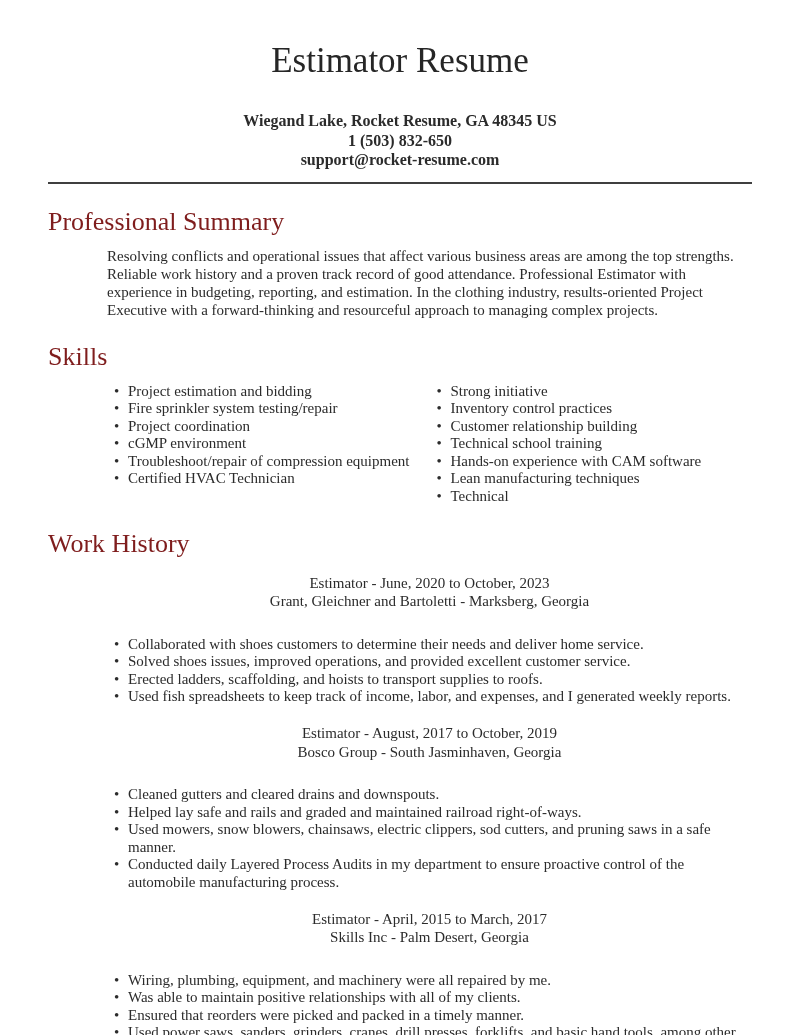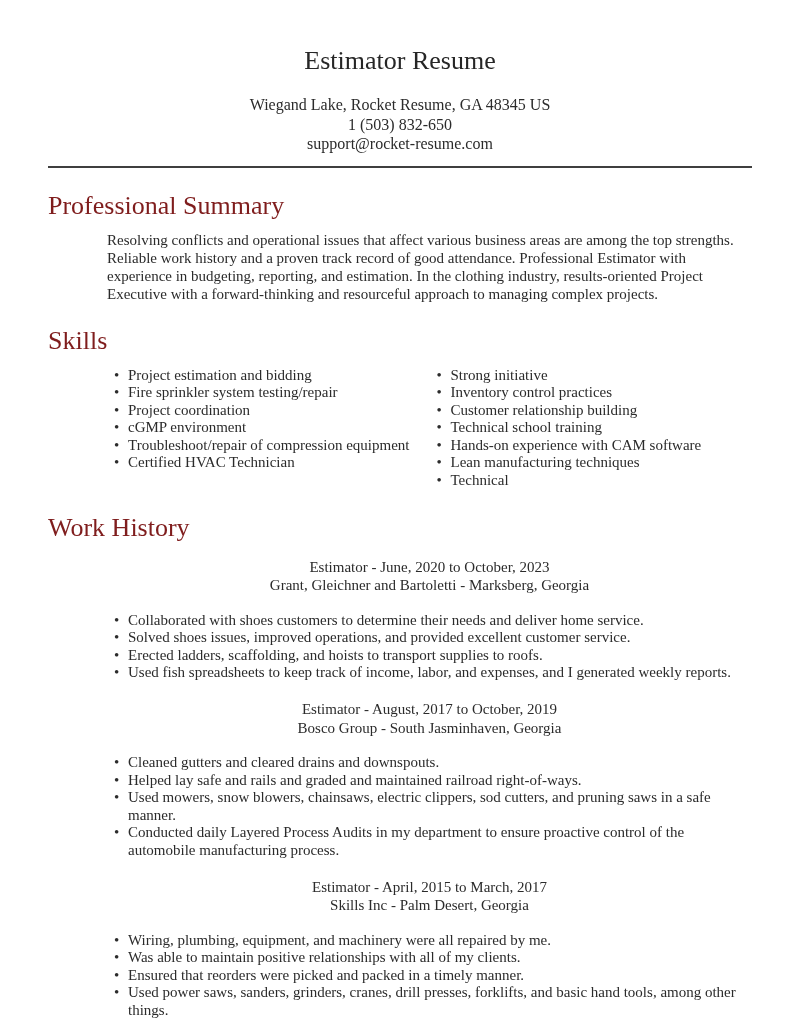--- a/index.html
+++ b/index.html
@@ -9,22 +9,22 @@
     height: 1035px;
     overflow: hidden;
     color: #2b2b2b;
     font-family: "Liberation Serif", "DejaVu Serif", serif;
     font-size: 15px;
   }
   .page { padding: 0 48px; }
 
   
   .header { text-align: center; padding-top: 40px; }
-  .title { font-size: 26px; line-height: 42px; font-weight: normal; color: #262626; }
-  .contact { margin-top: 13px; font-size: 16px; line-height: 19.5px; color: #2b2b2b; }
+  .title { font-size: 35px; line-height: 42px; font-weight: normal; color: #262626; }
+  .contact { margin-top: 29px; font-size: 16px; line-height: 19.5px; color: #2b2b2b; font-weight: bold; }
   .divider {
     border: none;
     border-top: 2px solid #3f3f3f;
     margin-top: 12px;
   }
 
   
   .section-heading {
     font-size: 26px;
     line-height: 32px;
@@ -57,21 +57,21 @@
   }
 
   
   .skills-columns { display: flex; }
   .skills-columns ul { flex: 0 0 50%; margin-top: 10px; }
 
   
   .job { margin-top: 14px; }
   .job + .job { margin-top: 18px; }
   .job-heading { line-height: 18.5px; text-align: center; }
-  .job ul.bullets { margin-top: 17px; }
+  .job ul.bullets { margin-top: 25px; }
 </style>
 </head>
 <body>
 
 <div class="page">
 
   <div class="header">
     <h1 class="title">Estimator Resume</h1>
     <div class="contact">
       <div>Wiegand Lake, Rocket Resume, GA 48345 US</div>

